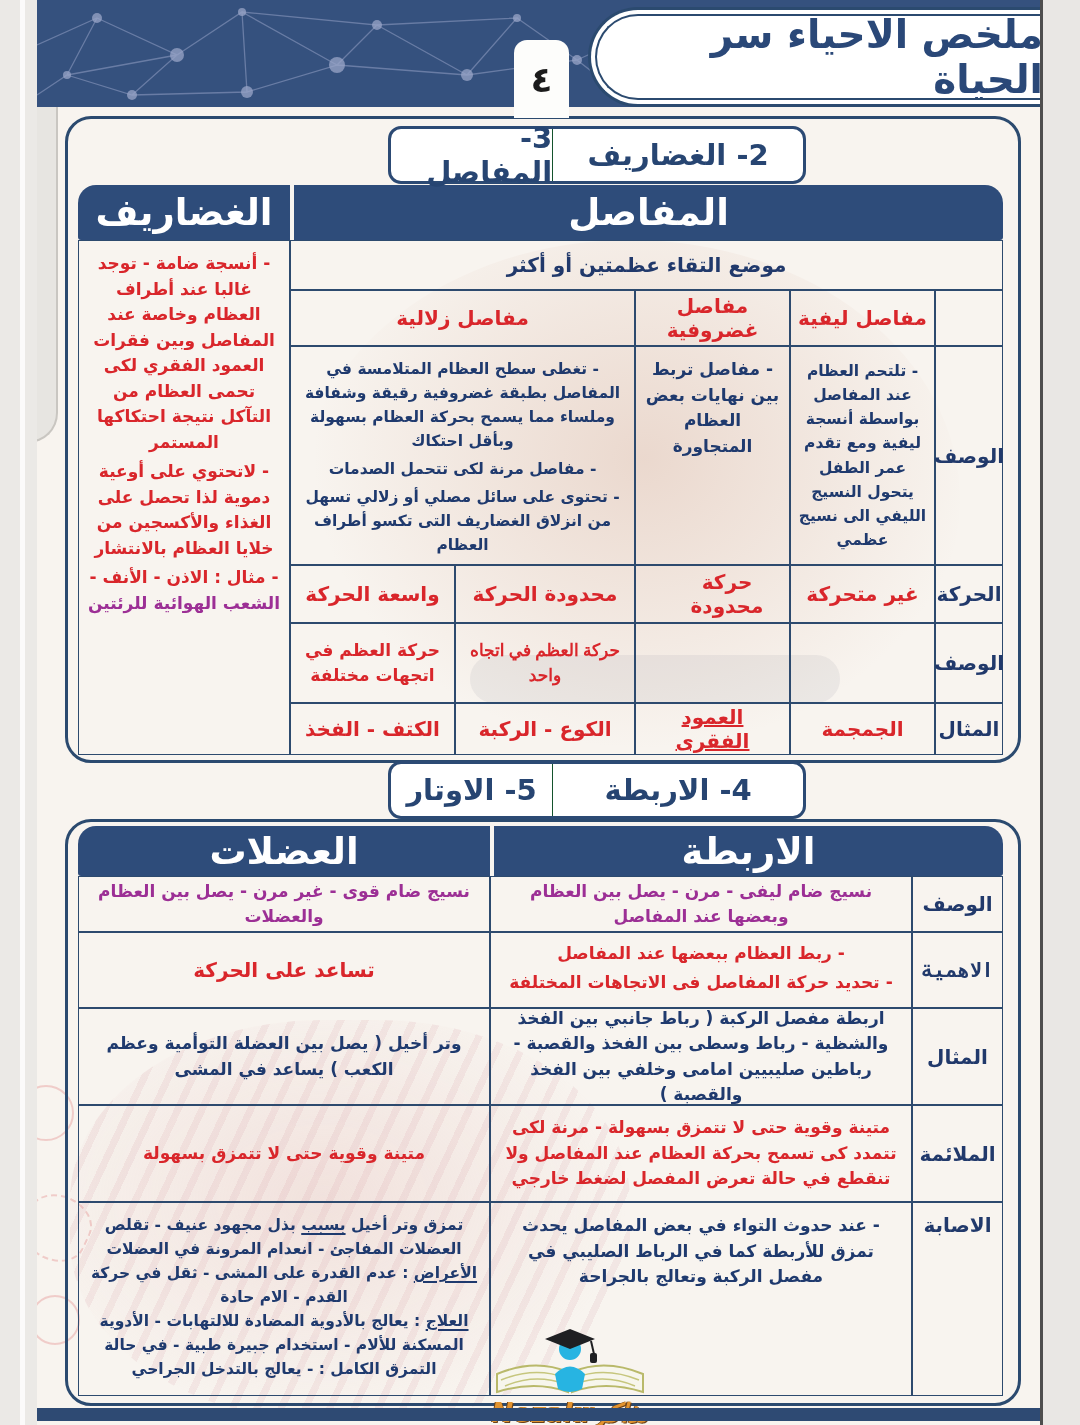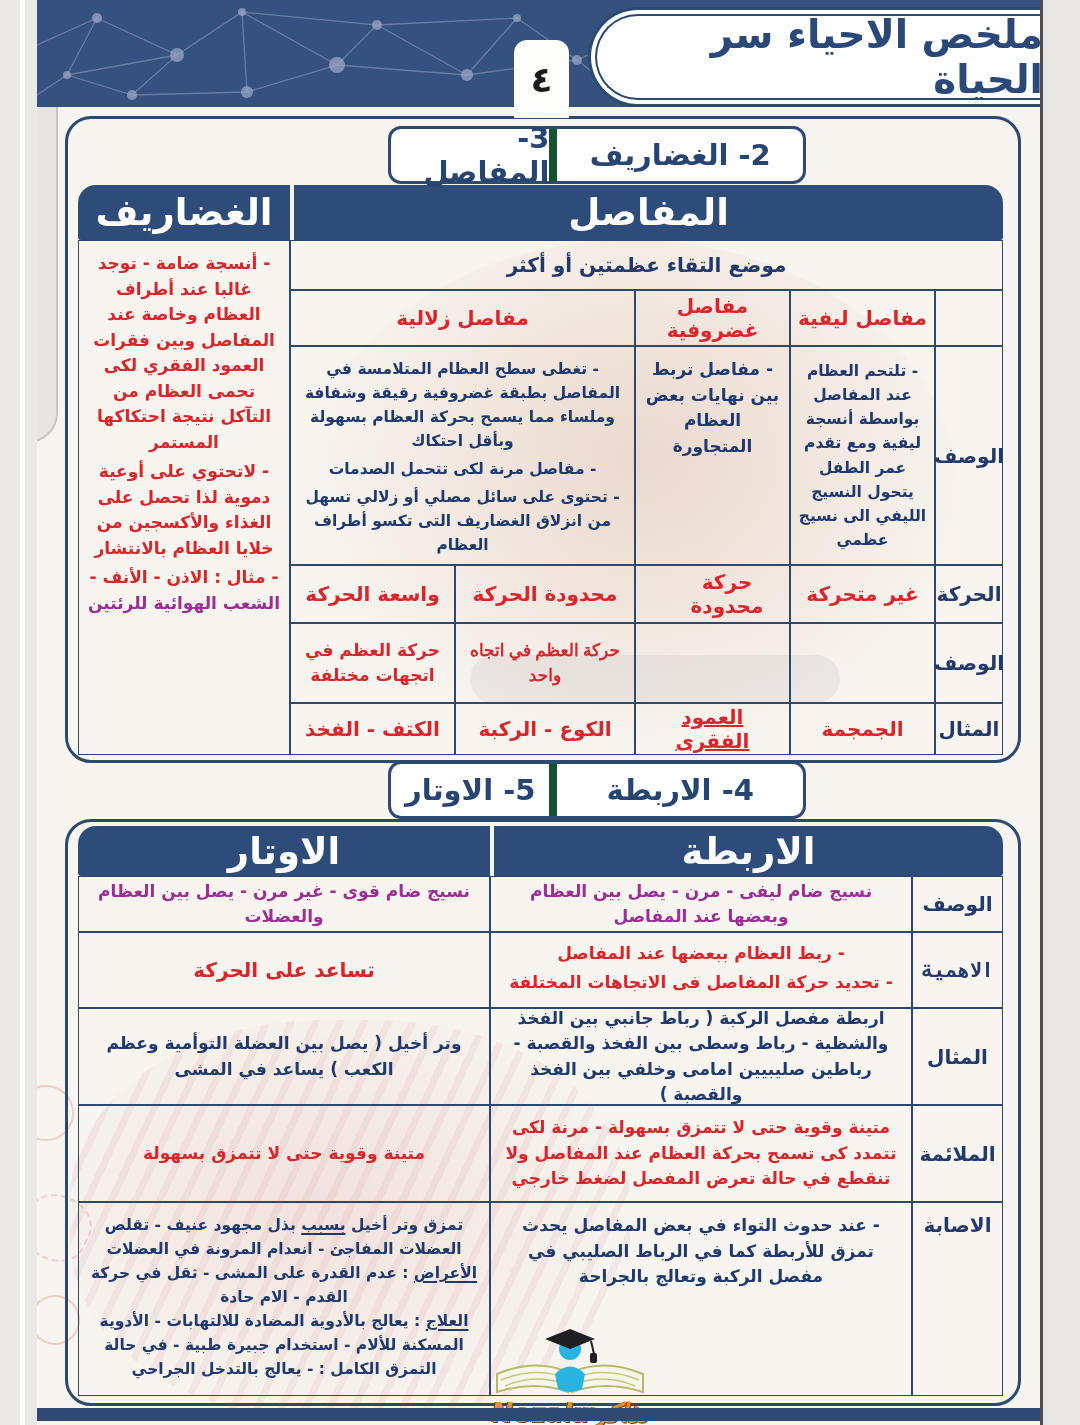--- a/index.html
+++ b/index.html
@@ -45,21 +45,21 @@
       radial-gradient(ellipse at 45% 45%,rgba(232,196,192,.38),rgba(232,196,192,0) 70%);}
   .doodle{position:absolute;z-index:1;border:2px solid rgba(224,125,125,.33);border-radius:50%;}
   .d1{left:18px;top:1085px;width:52px;height:52px;}
   .d2{left:24px;top:1195px;width:62px;height:62px;border-style:dashed;transform:rotate(25deg);border-radius:50% / 38%;}
   .d3{left:30px;top:1295px;width:46px;height:46px;}
 
   
   .badge{position:absolute;left:388px;width:412px;height:52px;background:#fff;border:3px solid #2c4a74;
     border-radius:13px;z-index:4;display:flex;align-items:stretch;}
   .badge .seg{display:flex;align-items:center;justify-content:center;font-size:29px;font-weight:bold;color:#274572;}
-  .badge .seg:first-child{flex:1.55;border-left:8px solid #14532d;}
+  .badge .seg:first-child{flex:1.55;border-left:1px solid #14532d;}
   .badge .seg:last-child{flex:1;}
   #badge1{top:126px;} #badge2{top:761px;}
 
   
   .wrap{position:absolute;left:65px;width:950px;border:3px solid var(--bord);border-radius:26px;z-index:2;background:transparent;}
   #wrap1{top:116px;height:641px;} #wrap2{top:819px;height:581px;}
 
   .bluehdr{position:absolute;left:78px;width:925px;display:flex;gap:4px;z-index:3;}
   #t1hdr{top:185px;height:55px;} #t2hdr{top:826px;height:50px;}
   .bluehdr .hcell{background:var(--hdr);color:#fff;display:flex;align-items:center;justify-content:center;
@@ -190,21 +190,21 @@
 </div>
 
 <div class="badge" id="badge2">
   <div class="seg">4- الاربطة</div>
   <div class="seg">5- الاوتار</div>
 </div>
 
 <div class="wrap" id="wrap2"></div>
 <div class="bluehdr" id="t2hdr">
   <div class="hcell h-first" style="width:509px">الاربطة</div>
-  <div class="hcell h-last" style="width:412px">الاوتار</div>
+  <div class="hcell h-last" style="width:412px">العضلات</div>
 </div>
 
 <div class="grid" id="grid2">
 
   <div class="cell lbl" style="grid-column:1;grid-row:1;">الوصف</div>
   <div class="cell t-purple fs-m" style="grid-column:2;grid-row:1;">نسيج ضام ليفى - مرن - يصل بين العظام وبعضها عند المفاصل</div>
   <div class="cell t-purple fs-m" style="grid-column:3;grid-row:1;">نسيج ضام قوى - غير مرن - يصل بين العظام والعضلات</div>
 
   <div class="cell lbl" style="grid-column:1;grid-row:2;font-family:Liberation Mono, monospace;">الاهمية</div>
   <div class="cell bullets" style="grid-column:2;grid-row:2;">

